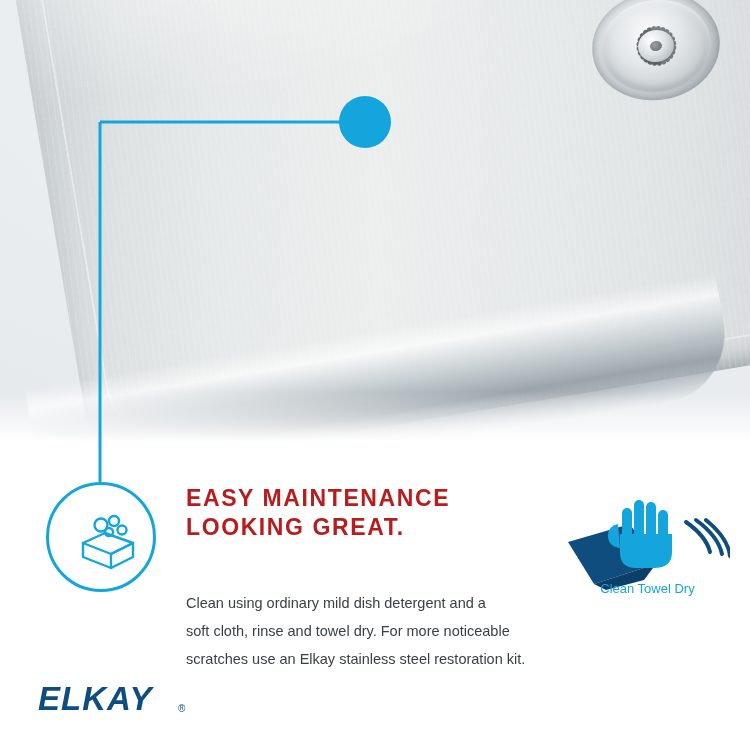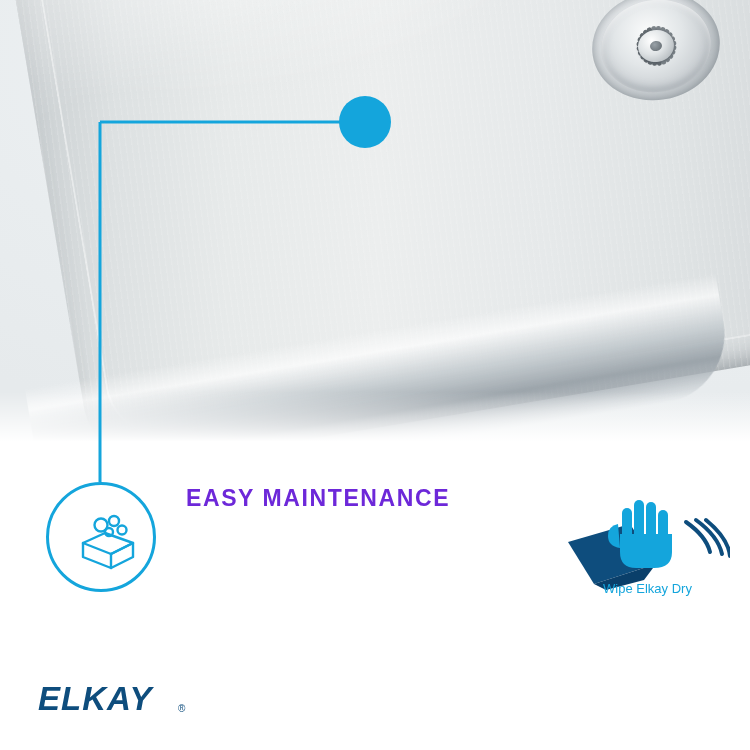--- a/index.html
+++ b/index.html
@@ -216,21 +216,21 @@
     left: 0; top: 0;
     width: 110px;
     height: 110px;
   }
 
   .headline {
     position: absolute;
     left: 186px;
     top: 14px;
     width: 340px;
-    color: #6d28d9;
+    color: #b91c1c;
     font-weight: bold;
     font-size: 23px;
     line-height: 29px;
     letter-spacing: 1.6px;
   }
   .headline .l {
     display: block;
     white-space: nowrap;
   }
 
@@ -327,22 +327,28 @@
           <circle cx="52" cy="40" r="6.5"></circle>
           <circle cx="65" cy="36" r="5"></circle>
           <circle cx="73" cy="45" r="4.5"></circle>
           <circle cx="60" cy="47" r="4"></circle>
         </g>
       </svg>
     </div>
 
     <div class="headline">
       <span class="l">EASY MAINTENANCE</span>
-    </div>
-
+      <span class="l">LOOKING GREAT.</span>
+    </div>
+
+    <div class="body-copy">
+      <span class="l">Clean using ordinary mild dish detergent and a</span>
+      <span class="l">soft cloth, rinse and towel dry. For more noticeable</span>
+      <span class="l">scratches use an Elkay stainless steel restoration kit.</span>
+    </div>
 
     <svg class="wipe" viewBox="0 0 170 110">
 
       <path d="M8,52 L70,34 L96,74 L34,94 Z" fill="#0e4d7d"></path>
       <path d="M34,94 L96,74 L84,90 L46,100 Z" fill="#0a3f6a"></path>
 
       <g fill="#14a5dc">
         <rect x="62" y="18" width="10" height="34" rx="5"></rect>
         <rect x="74" y="10" width="10" height="42" rx="5"></rect>
         <rect x="86" y="12" width="10" height="40" rx="5"></rect>
@@ -350,21 +356,21 @@
         <path d="M60,44 L112,44 L112,62 Q112,78 94,78 L76,78 Q60,78 60,62 Z"></path>
         <path d="M58,34 Q48,36 48,46 Q48,56 60,58 Z"></path>
       </g>
 
       <g fill="none" stroke="#0e4d7d" stroke-width="4" stroke-linecap="round">
         <path d="M126,32 Q146,46 150,62"></path>
         <path d="M136,30 Q158,46 162,64"></path>
         <path d="M146,30 Q168,48 170,66"></path>
       </g>
     </svg>
-    <div class="wipe-caption">Wipe Elkay Dry</div>
+    <div class="wipe-caption">Clean Towel Dry</div>
   </div>
 
   <svg class="logo" viewBox="0 0 170 40">
     <text x="0" y="30" font-family="Liberation Sans, sans-serif" font-size="33" font-weight="bold" font-style="italic" fill="#0e4d7d" letter-spacing="1">ELKAY</text>
     <text x="140" y="32" font-family="Liberation Sans, sans-serif" font-size="10" fill="#0e4d7d">®</text>
   </svg>
 
 </div>
 
 </body></html>

